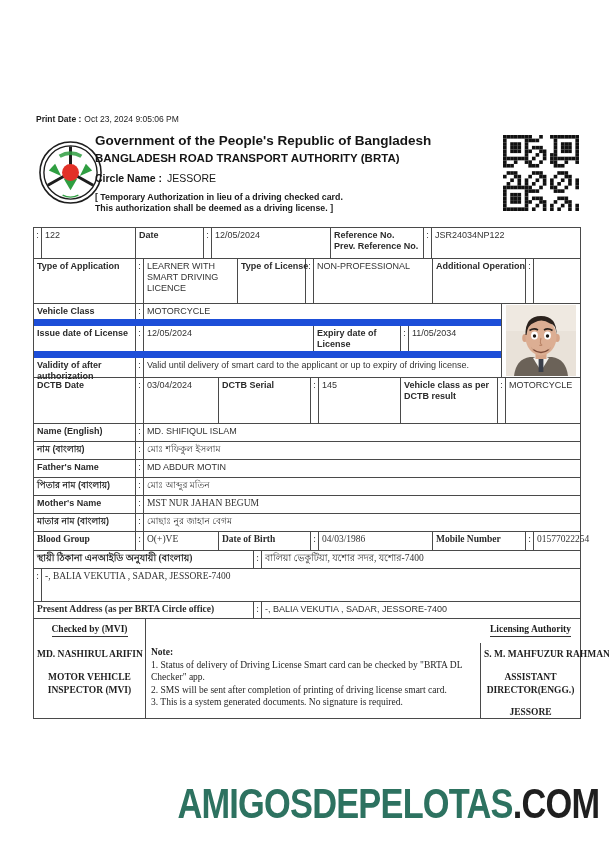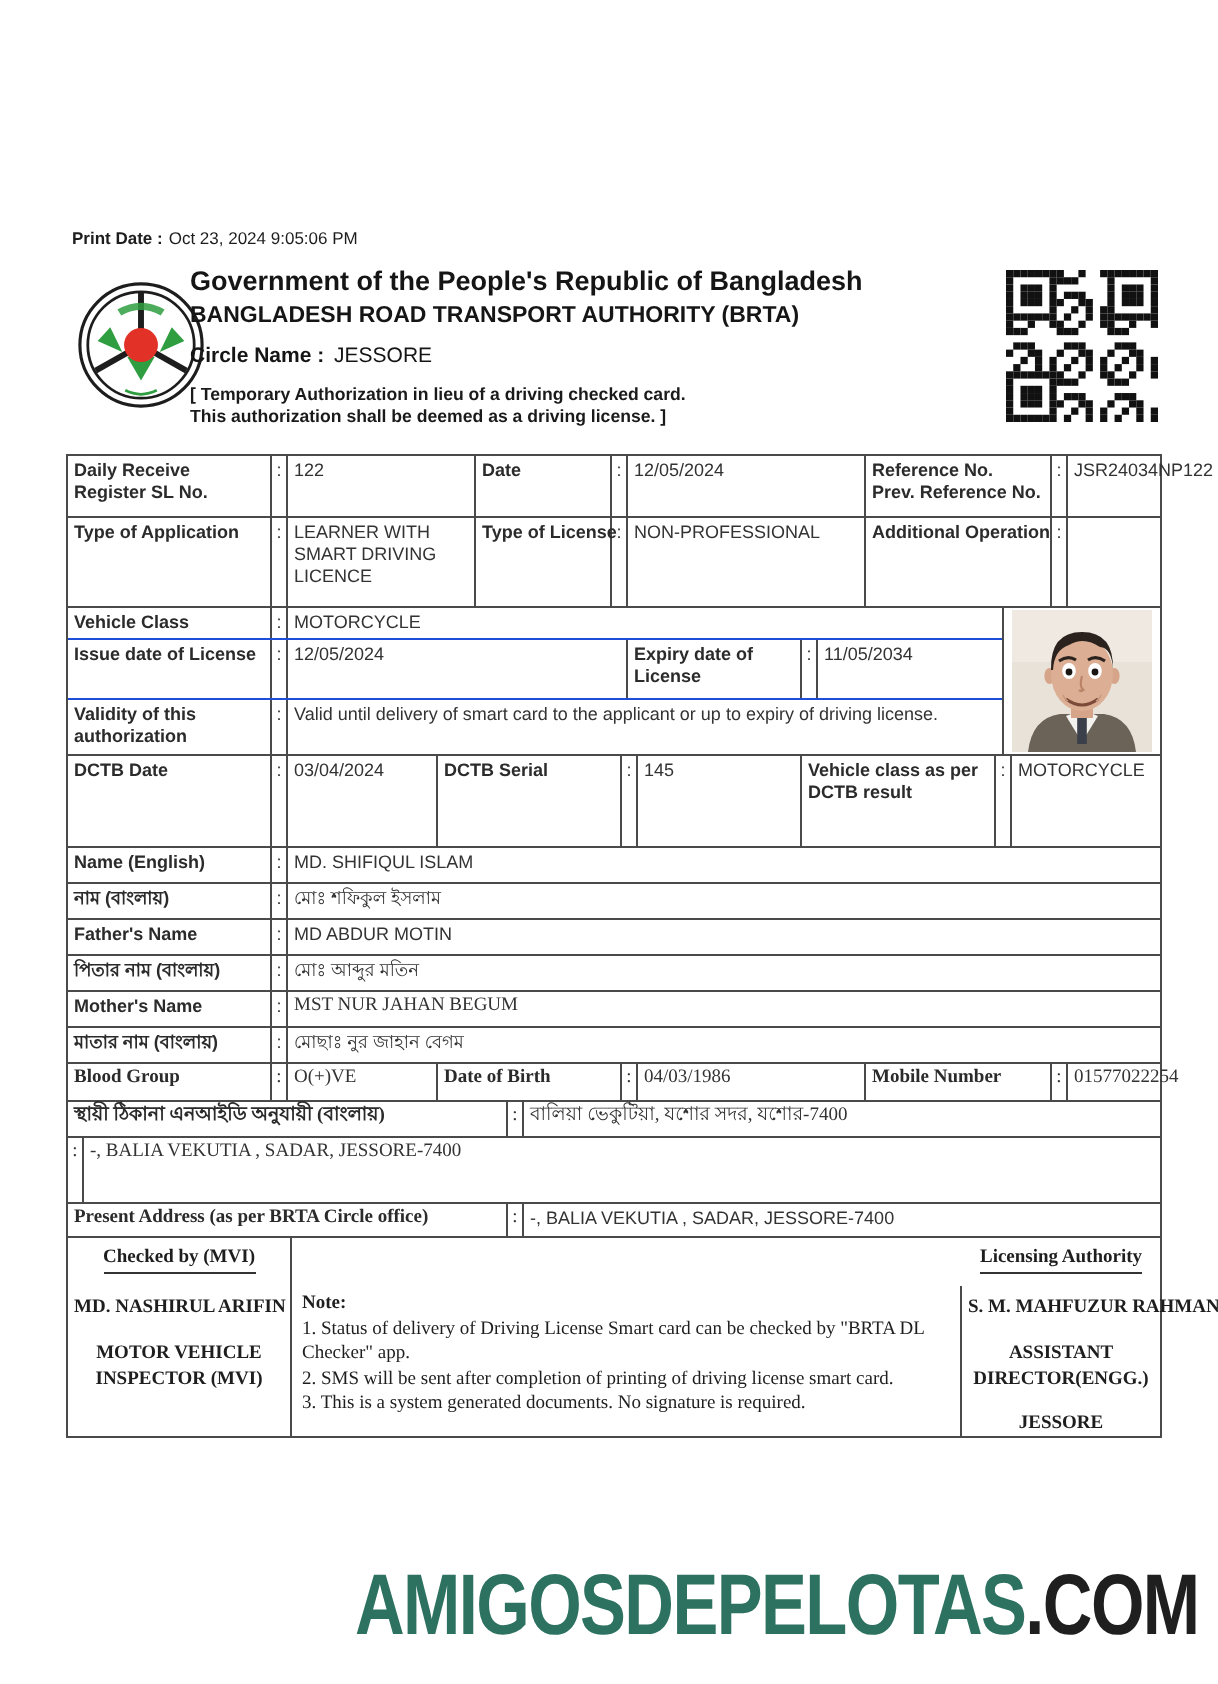--- a/index.html
+++ b/index.html
@@ -15,21 +15,21 @@
   .t2{font-size:11.5px;font-weight:700;margin-bottom:8px;}
   .t3{font-size:10.5px;margin-bottom:8px;}
   .t3 b{margin-right:2px;margin-top:16px;}
   .t4{font-size:8.8px;font-weight:700;line-height:10.5px;color:#1a1a1a;}
   .qr{position:absolute;left:503px;top:135px;width:76px;height:76px;}
   
   .tbl{position:absolute;left:33px;top:227px;width:546px;border:1px solid #4a4a4a;
        font-size:9px;color:#333;}
   .row{display:flex;border-bottom:1px solid #4a4a4a;}
   .row:last-child{border-bottom:none;}
-  .sr{display:flex;border-bottom:1px solid #1d4ed8;}
+  .sr{display:flex;border-bottom:7px solid #1d4ed8;}
   .colL{width:468px;box-sizing:border-box;border-right:1px solid #4a4a4a;display:flex;flex-direction:column;}
   .colL .sr:last-child{border-bottom:none;}
   .c{box-sizing:border-box;border-right:1px solid #4a4a4a;padding:2px 3px;flex-shrink:0;
      overflow:visible;line-height:1.2;}
   .nr{border-right:none;}
   .l{font-weight:700;color:#2b2b2b;}
   .cl{text-align:center;padding-left:0;padding-right:0;}
   .nowrap{white-space:nowrap;}
   .serif{font-family:"Liberation Serif",serif;font-size:9.5px;}
   .sans{font-family:"Liberation Sans",sans-serif;font-size:9px;}
@@ -302,21 +302,20 @@
         <rect x="39.81" y="72.38" width="3.62" height="3.62"></rect>
         <rect x="47.05" y="72.38" width="3.62" height="3.62"></rect>
         <rect x="54.29" y="72.38" width="3.62" height="3.62"></rect>
         <rect x="65.14" y="72.38" width="3.62" height="3.62"></rect>
         <rect x="72.38" y="72.38" width="3.62" height="3.62"></rect>
       </svg></div>
 
   <div class="tbl">
 
     <div class="row h30">
-      <div class="c l w102">Daily Receive Register SL No.</div>
       <div class="c cl w8">:</div>
       <div class="c w94">122</div>
       <div class="c l w68 nowrap">Date</div>
       <div class="c cl w8">:</div>
       <div class="c w119">12/05/2024</div>
       <div class="c l w93 nowrap">
         <div>Reference No.</div>
         <div>Prev. Reference No.</div>
       </div>
       <div class="c cl w8">:</div>
@@ -344,21 +343,21 @@
         </div>
         <div class="sr h30s">
           <div class="c l w102">Issue date of License</div>
           <div class="c cl w8">:</div>
           <div class="c w170">12/05/2024</div>
           <div class="c l w87">Expiry date of License</div>
           <div class="c cl w8">:</div>
           <div class="c w93 nr">11/05/2034</div>
         </div>
         <div class="sr h28">
-          <div class="c l w102">Validity of this authorization</div>
+          <div class="c l w102">Validity of after authorization</div>
           <div class="c cl w8">:</div>
           <div class="c w358 nr">Valid until delivery of smart card to the applicant or up to expiry of driving license.</div>
         </div>
       </div>
       <div class="c photoCell nr">
         <svg viewBox="0 0 70 71">
           <rect width="70" height="71" fill="#e9e2d9"></rect>
           <rect width="70" height="26" fill="#efe9e1"></rect>
           <path d="M8 71 Q10 54 24 52 L46 52 Q60 54 62 71 Z" fill="#6b6258"></path>
           <path d="M27 53 L35 66 L43 53 L38 51 L32 51 Z" fill="#f4f2ee"></path>

